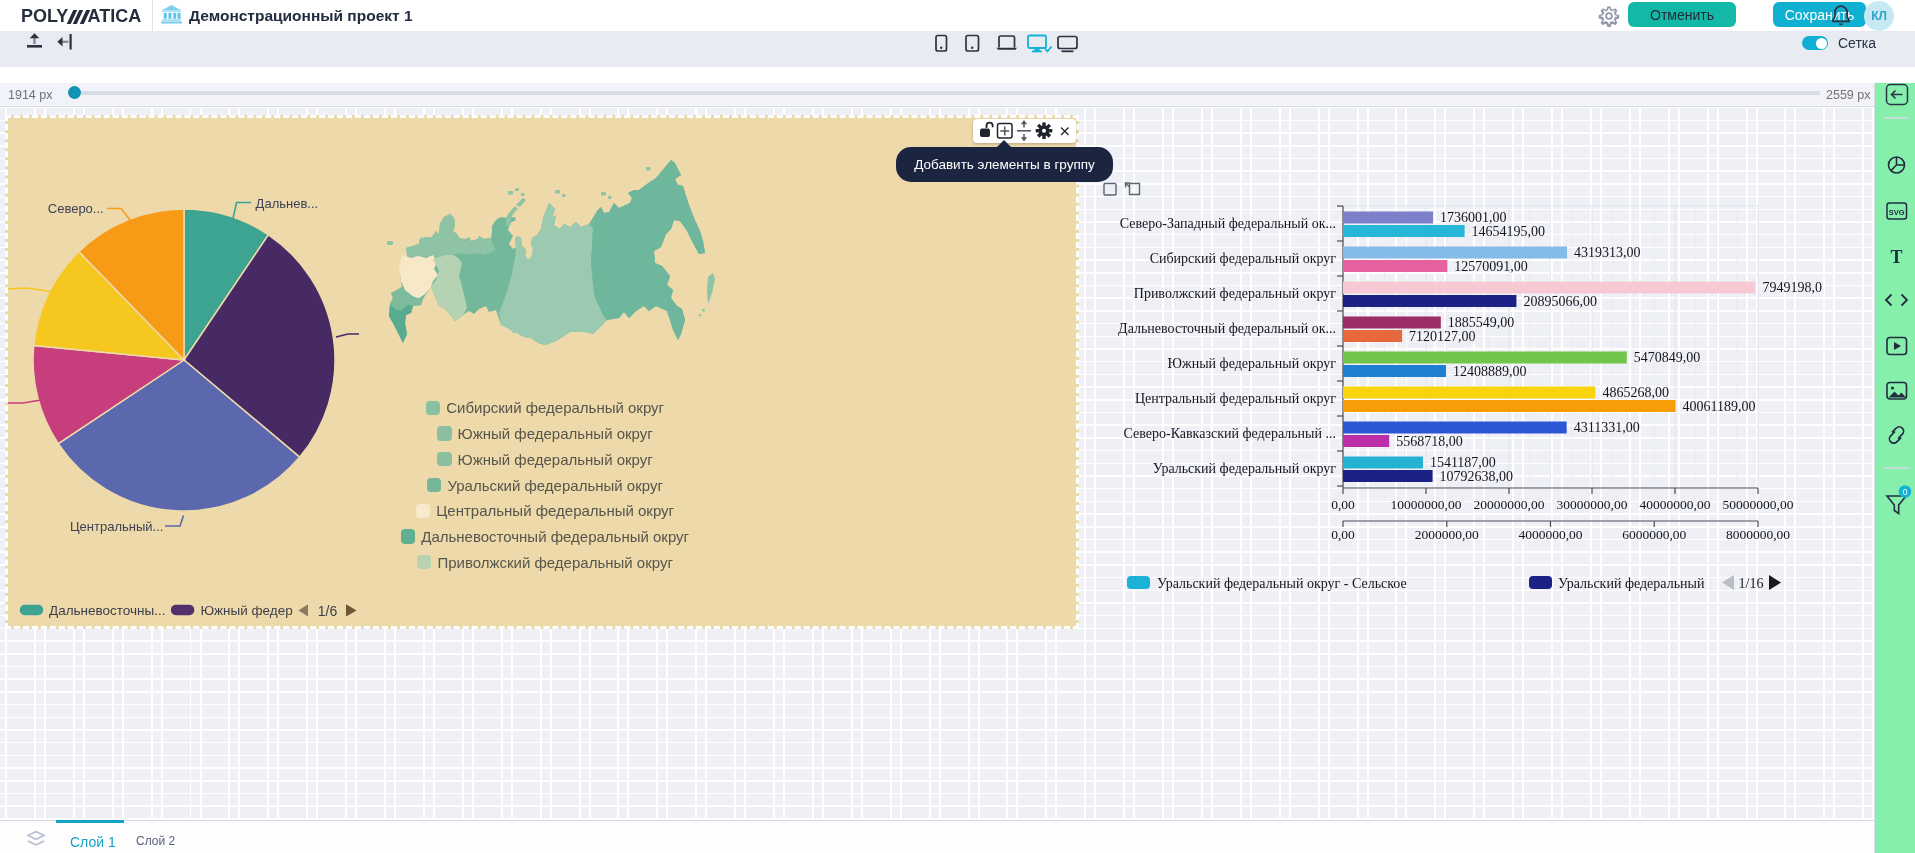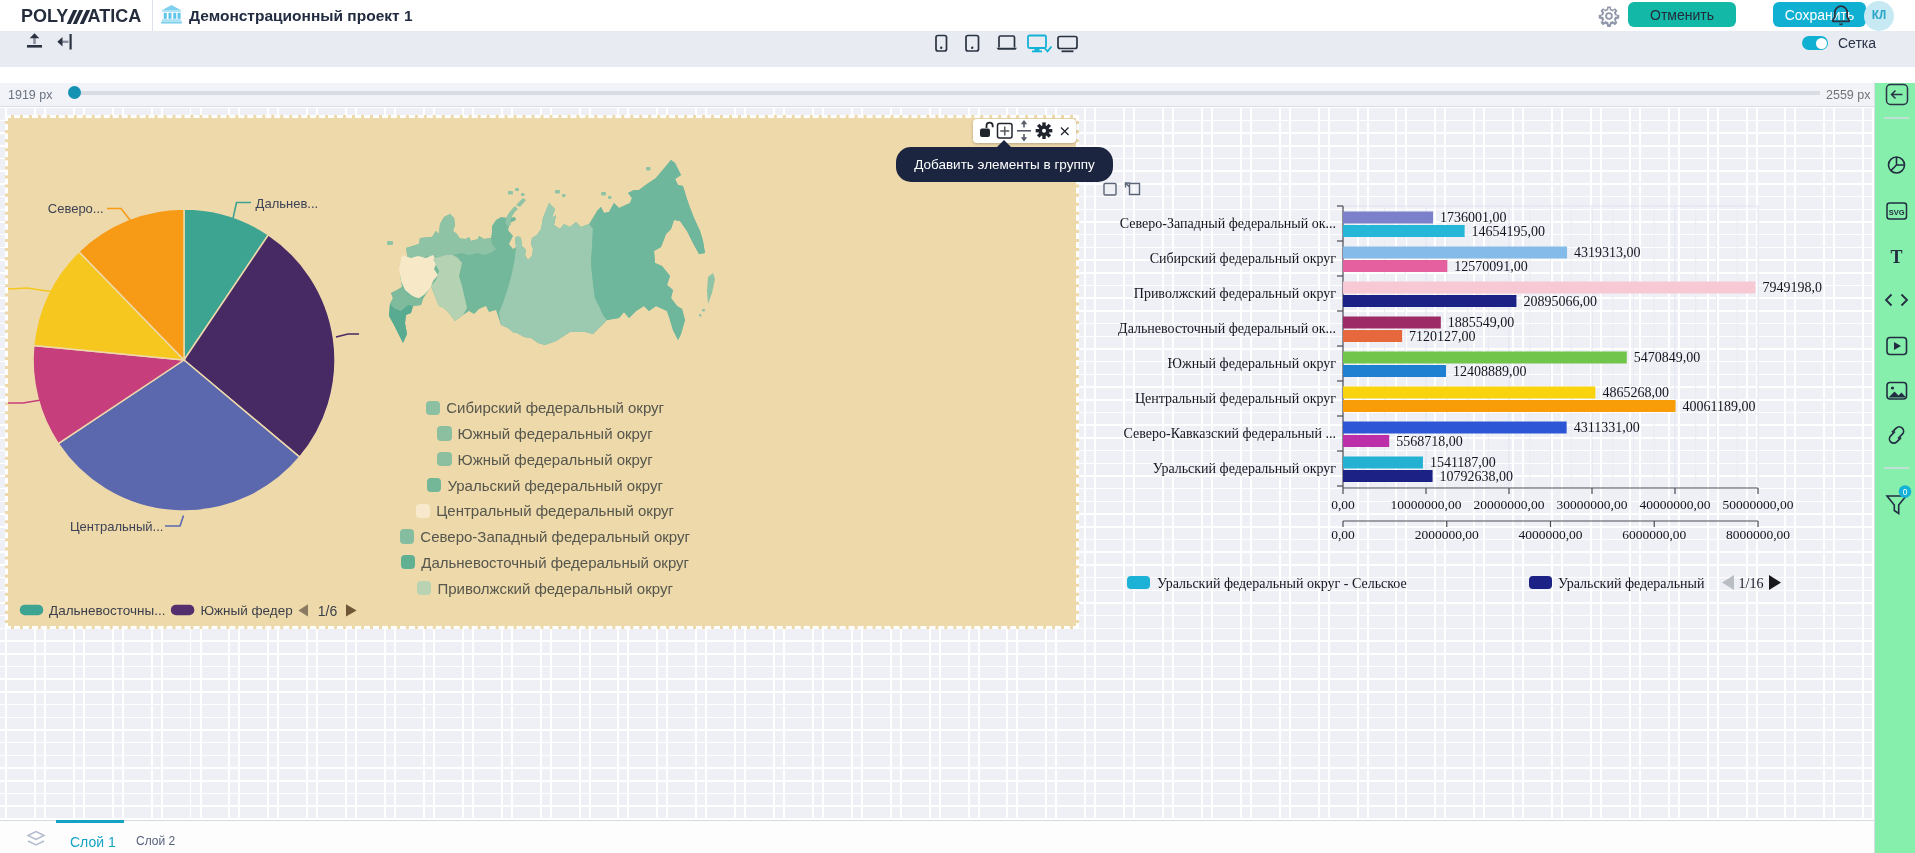--- a/index.html
+++ b/index.html
@@ -9,21 +9,21 @@
   
   #header { position:absolute; left:0; top:0; width:1915px; height:32px; background:#fff; border-bottom:1px solid #e7eaef; z-index:30; }
   #logo { position:absolute; left:21px; top:6px; font-size:18px; font-weight:bold; color:#252d3d; letter-spacing:0px; }
   .sl { display:inline-block; width:3.6px; height:14px; background:#252d3d; transform:skewX(-25deg); margin:0 1.4px; vertical-align:-1.5px; }
   #hdr-divider { position:absolute; left:152px; top:0px; width:1px; height:31px; background:#dde1e9; }
   #prj-title { position:absolute; left:189px; top:7px; font-size:15.5px; font-weight:600; color:#222c40; }
 
   .hbtn { position:absolute; top:2px; height:25px; border-radius:6px; font-size:14px; font-weight:500; display:flex; align-items:center; justify-content:center; }
   #btn-cancel { left:1628px; width:108px; background:#14b8a6; color:#222b3a; }
   #btn-save { left:1725px; width:93px; background:#10b0d2; color:#fff;margin-left:48px; }
-  #avatar { position:absolute; left:1864px; top:1px; width:30px; height:30px; border-radius:50%; background:#c6e9f4; color:#2ba7c9; font-size:12px; font-weight:bold; display:flex; align-items:center; justify-content:center;font-family:Liberation Mono, monospace; }
+  #avatar { position:absolute; left:1864px; top:1px; width:30px; height:30px; border-radius:50%; background:#c6e9f4; color:#2ba7c9; font-size:12px; font-weight:bold; display:flex; align-items:center; justify-content:center; }
 
   
   #toolbar { position:absolute; left:0; top:16px; width:1915px; height:51px; background:#e8ebf1; z-index:25; }
 
   
   #grid-toggle { position:absolute; left:1802px; top:52px; width:26px; height:14px; border-radius:7px; background:#10b0d2; }
   #grid-toggle::after { content:""; position:absolute; right:1.5px; top:1.5px; width:11px; height:11px; border-radius:50%; background:#fff; }
   #grid-label { position:absolute; left:1838px; top:51px; font-size:14px; color:#2a3347; }
 
   
@@ -138,21 +138,20 @@
         </g>
       </g>
     </svg>
 
     <div style="position:absolute;left:237px;top:277px;width:600px;">
       <div class="mlr"><span class="msw" style="background:#8cc0a2"></span>Сибирский федеральный округ</div>
       <div class="mlr"><span class="msw" style="background:#8cbf9f"></span>Южный федеральный округ</div>
       <div class="mlr"><span class="msw" style="background:#8cbf9f"></span>Южный федеральный округ</div>
       <div class="mlr"><span class="msw" style="background:#73b698"></span>Уральский федеральный округ</div>
       <div class="mlr"><span class="msw" style="background:#f8e9cc"></span>Центральный федеральный округ</div>
-      <div class="mlr"><span class="msw" style="background:#85bda1"></span>Северо-Западный федеральный округ</div>
       <div class="mlr"><span class="msw" style="background:#62b092"></span>Дальневосточный федеральный округ</div>
       <div class="mlr"><span class="msw" style="background:#b9d3b2"></span>Приволжский федеральный округ</div>
     </div>
   </div>
 
   <div id="header">
     <div id="logo">POLY<span class="sl"></span><span class="sl"></span><span class="sl"></span>ATICA</div>
     <div id="hdr-divider"></div>
     <svg width="21" height="19" viewBox="0 0 24 22" style="position:absolute;left:161px;top:5px">
       <polygon points="12,0 23,6 1,6" fill="#7ed0ee"></polygon>
@@ -208,21 +207,21 @@
         <rect x="101.5" y="15" width="5" height="3" fill="#14b2d6"></rect>
         <rect x="99" y="17.5" width="10" height="1.8" fill="#14b2d6"></rect>
         <path d="M112,15.5 l2.5,2.8 4,-4.8" fill="none" stroke="#14b2d6" stroke-width="1.8"></path>
       </g>
     </svg>
     <div id="grid-toggle" style="top:20px;left:1802px"></div>
     <div id="grid-label" style="top:19px;left:1838px">Сетка</div>
   </div>
 
   <div id="sliderrow">
-    <div id="lbl1920">1919 px</div>
+    <div id="lbl1920">1914 px</div>
     <div id="track"></div>
     <div id="knob"></div>
     <div id="lbl2559">2559 px</div>
   </div>
 
   <div id="sidebar">
     <svg width="41" height="770" viewBox="0 0 41 770">
       <g stroke="#2a3347" fill="none" stroke-width="1.5">
         <rect x="11.5" y="1.5" width="21" height="20" rx="4"></rect>
         <path d="M27.5,11.5 h-11 m4,-4 l-4,4 4,4"></path>

